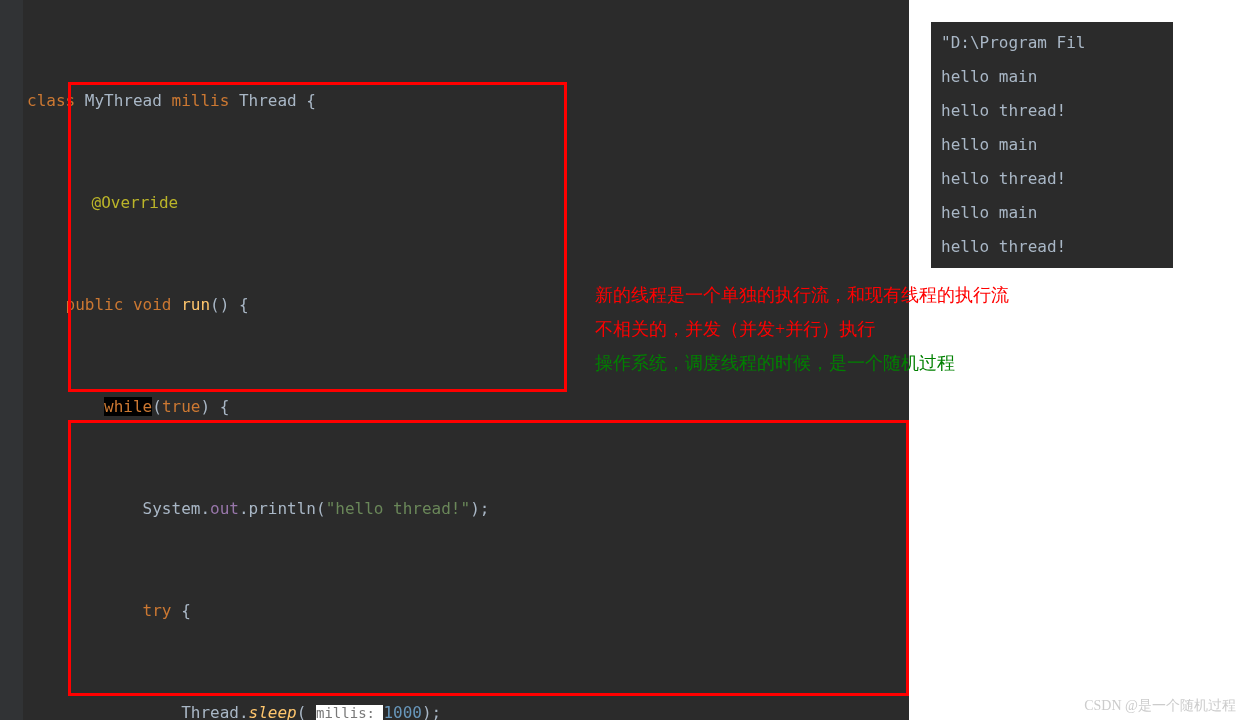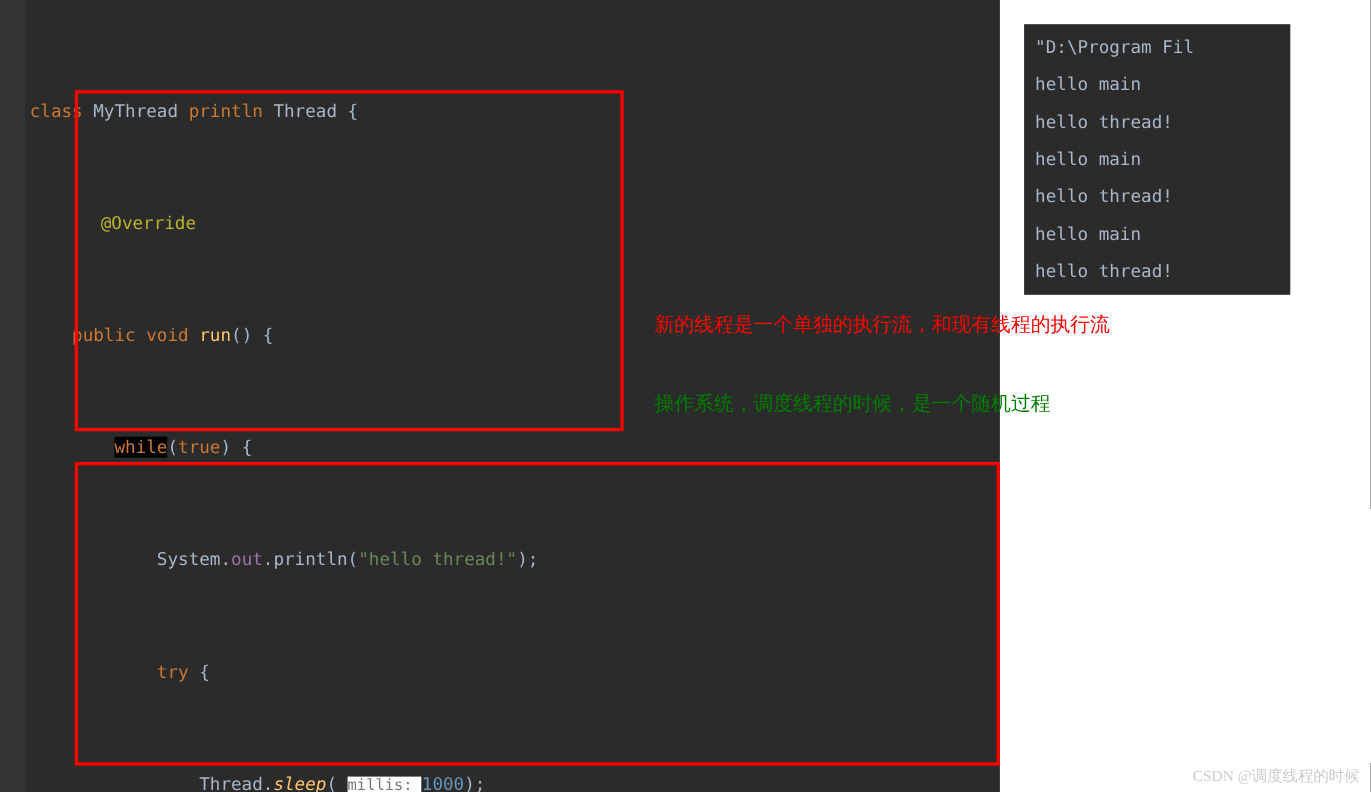--- a/index.html
+++ b/index.html
@@ -84,38 +84,38 @@
   
   .annotations {
     position: absolute;
     left: 595px;
     top: 278px;
     font-size: 18px;
     line-height: 34px;
     font-family: "SimSun", serif;
   }
   .red-text { color: #ff0000; }
-  .green-text { color: #008000; margin-top: 38px; }
+  .green-text { color: #008000; }
   
   .watermark {
     position: absolute;
     right: 10px;
     bottom: 5px;
     color: #ccc;
     font-size: 14px;
     font-family: serif;
   }
 </style>
 </head>
 <body>
 
 <div class="editor">
   <div class="gutter"></div>
   <div class="code-content">
-    <span class="line"><span class="kw">class </span><span>MyThread </span><span class="kw">println </span><span>Thread {</span></span>
+    <span class="line"><span class="kw">class </span><span>MyThread </span><span class="kw">millis </span><span>Thread {</span></span>
     <span class="line">    <span class="anno">@Override</span></span>
     <span class="line">    <span class="kw">public </span><span class="kw">void </span><span class="method">run</span><span>() {</span></span>
     <span class="line">        <span class="kw highlight-kw">while</span><span>(</span><span class="kw">true</span><span>) {</span></span>
     <span class="line">            <span>System.</span><span class="static-field">out</span><span>.println(</span><span class="string">"hello thread!"</span><span>);</span></span>
     <span class="line">            <span class="kw">try </span><span>{</span></span>
     <span class="line">                <span>Thread.</span><span class="static-method">sleep</span><span>( </span><span class="param-hint">millis: </span><span class="number">1000</span><span>);</span></span>
     
     
     
     
@@ -139,16 +139,17 @@
   <span class="output-line">hello main</span>
   <span class="output-line">hello thread!</span>
   <span class="output-line">hello main</span>
   <span class="output-line">hello thread!</span>
   <span class="output-line">hello main</span>
   <span class="output-line">hello thread!</span>
 </div>
 
 <div class="annotations">
   <div class="red-text">新的线程是一个单独的执行流，和现有线程的执行流</div>
+  <div class="red-text">不相关的，并发（并发+并行）执行</div>
   <div class="green-text">操作系统，调度线程的时候，是一个随机过程</div>
 </div>
 
-<div class="watermark">CSDN @调度线程的时候</div>
+<div class="watermark">CSDN @是一个随机过程</div>
 
 </body></html>

